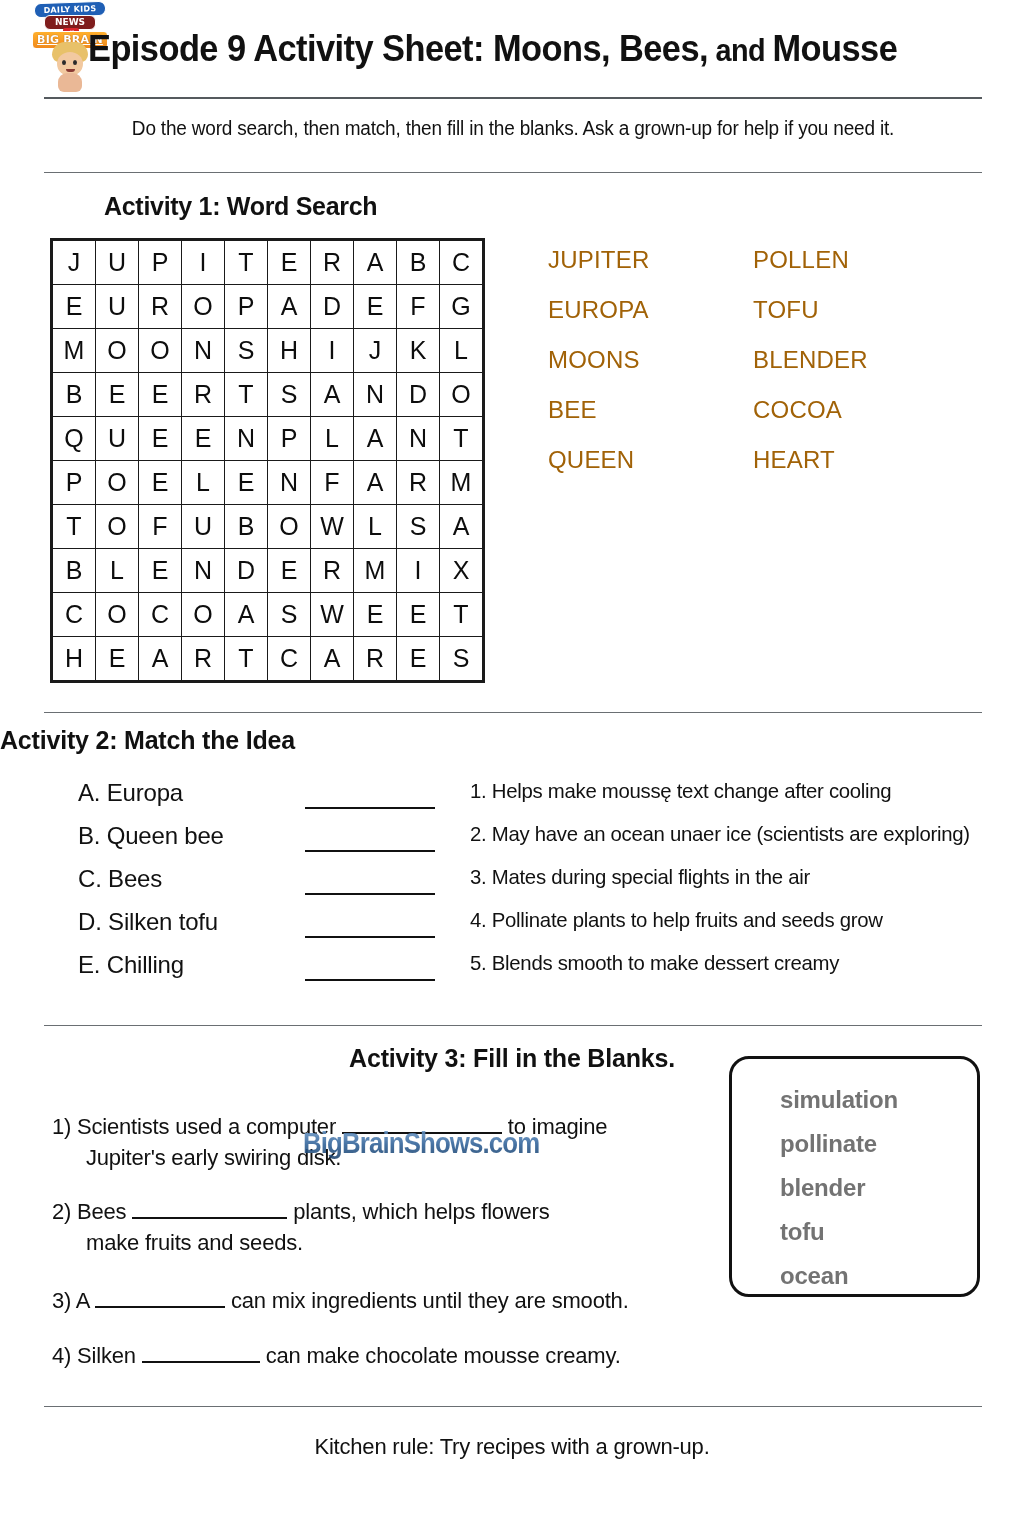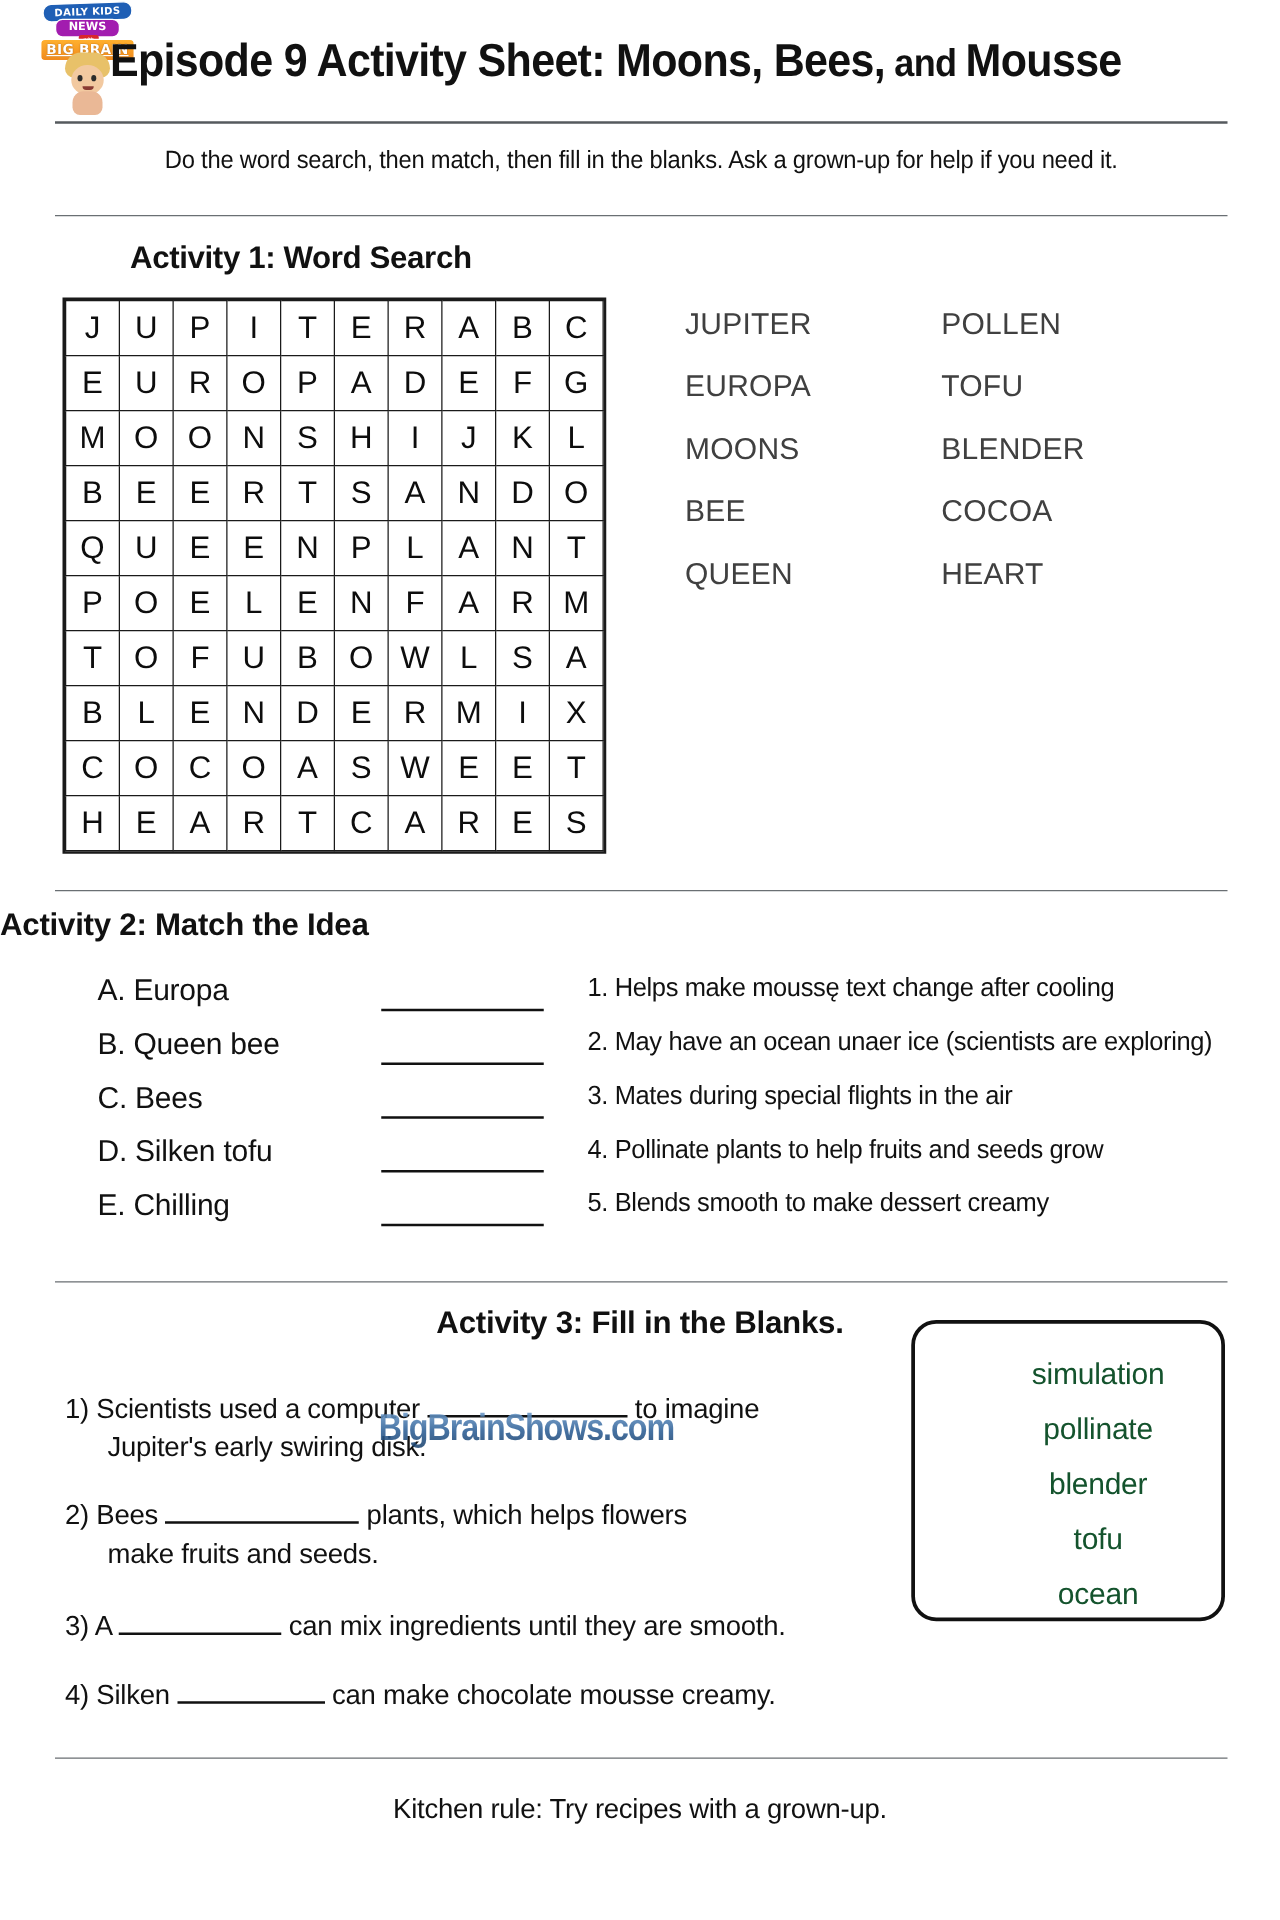--- a/index.html
+++ b/index.html
@@ -30,21 +30,21 @@
   .logo-b1 {
     position: absolute; left: 4px; top: 0px; width: 72px; height: 15px;
     background: #1f5fb5; border: 1px solid #ffffff; border-radius: 7px;
     color: #ffffff; font-size: 8px; font-weight: bold; text-align: center;
     line-height: 13px; letter-spacing: .3px;
     font-family: "DejaVu Sans", sans-serif;
     transform: rotate(-2deg);
   }
   .logo-b2 {
     position: absolute; left: 14px; top: 13px; width: 52px; height: 15px;
-    background: #a21caf; border: 1px solid #ffffff; border-radius: 6px;
+    background: #7f1d1d; border: 1px solid #ffffff; border-radius: 6px;
     color: #ffffff; font-size: 9px; font-weight: bold; text-align: center;
     line-height: 13px;
     font-family: "DejaVu Sans", sans-serif;
   }
   .logo-with {
     position: absolute; left: 33px; top: 26px; width: 16px; height: 7px;
     background: #d9262c; border-radius: 2px; color: #fff;
     font-size: 4px; text-align: center; line-height: 7px; font-weight: bold;
   }
   .logo-b3 {
@@ -127,21 +127,21 @@
 
   .wordlist {
     position: absolute; left: 548px; top: 246px;
     width: 440px;
   }
   .wl-col { position: absolute; top: 0; }
   .wl-col.c1 { left: 0; }
   .wl-col.c2 { left: 205px; }
   .wl-word {
     font-size: 24px; letter-spacing: 0.2px; margin-bottom: 22px;
-    color: #404040;
+    color: #a16207;
   }
 
   
   .act2-heading {
     position: absolute; left: 0; top: 726px; width: 1024px;
     font-size: 25px; font-weight: bold; letter-spacing: -0.2px;
   }
   .act2-left { position: absolute; left: 78px; top: 779px; width: 300px; }
   .m-left-row {
     height: 43px; font-size: 24px; letter-spacing: -0.2px; white-space: nowrap;
@@ -179,22 +179,22 @@
   .q-indent { display: block; padding-left: 34px; }
 
   .wordbank {
     position: absolute; left: 729px; top: 1056px;
     width: 251px; height: 241px;
     border: 3px solid #111; border-radius: 20px;
     background: #fff;
   }
   .wb-inner { padding: 27px 0 0 48px; }
   .wb-word {
-    font-size: 24px; font-weight: normal; letter-spacing: -0.2px;
-    margin-bottom: 16px; color: #14532d; text-align: center;
+    font-size: 24px; font-weight: bold; letter-spacing: -0.2px;
+    margin-bottom: 16px; color: #737373;
   }
 
   
   .watermark {
     position: absolute; left: 303px; top: 1126px;
     font-family: "Liberation Sans Narrow", "Liberation Sans", sans-serif;
     font-size: 30px; font-weight: bold; letter-spacing: -1px;
     color: #3f73ab;
     opacity: .88;
     transform: scaleX(0.86); transform-origin: left center;

